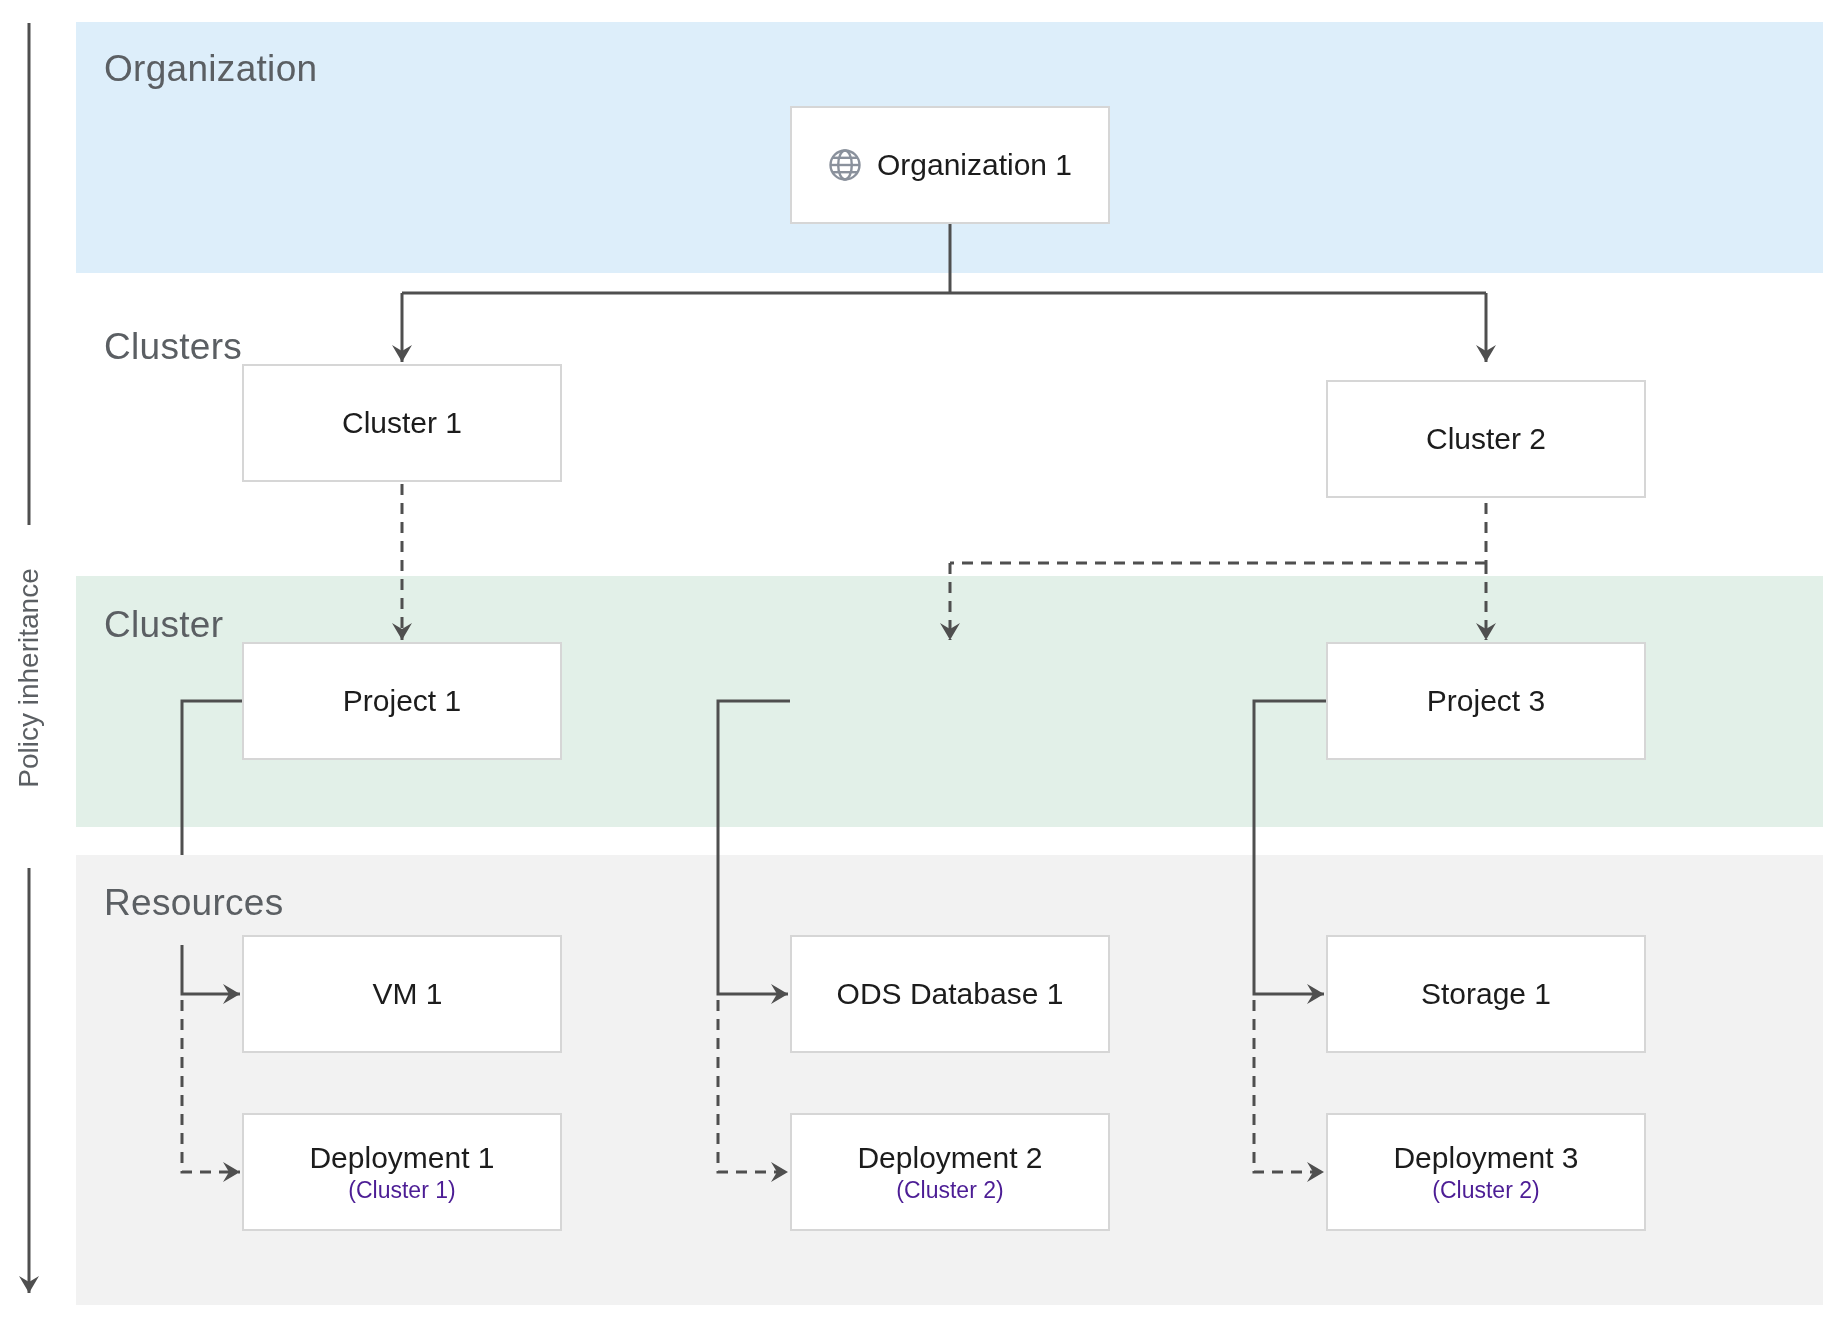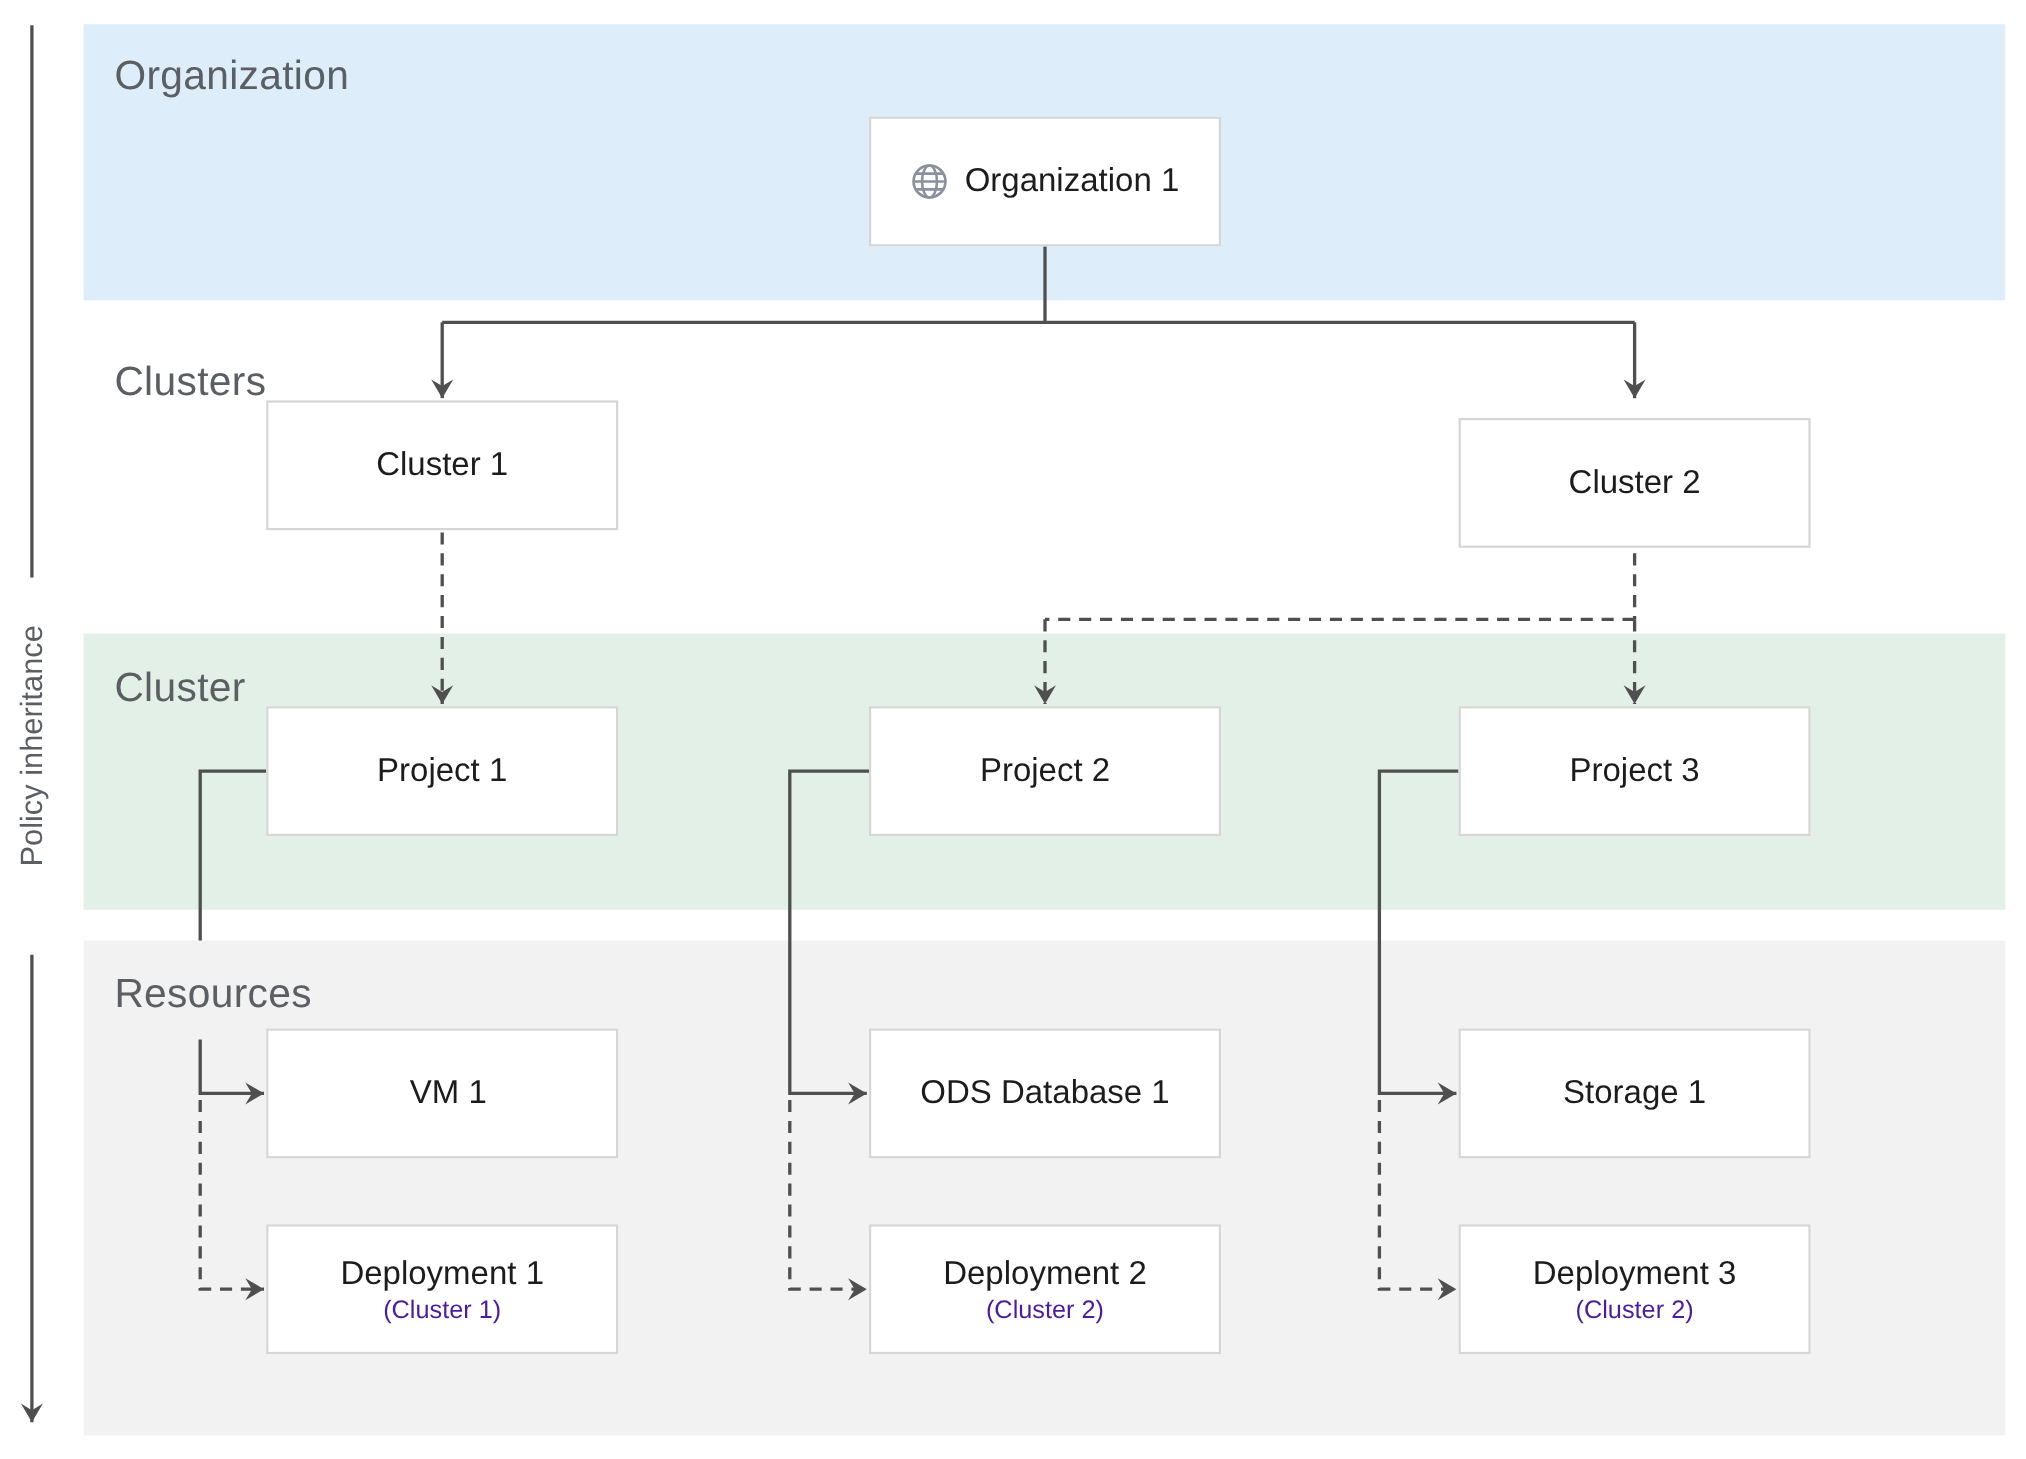--- a/index.html
+++ b/index.html
@@ -111,23 +111,20 @@
   <div class="node n-cluster1">
     <span>Cluster 1</span>
   </div>
   <div class="node n-cluster2">
     <span>Cluster 2</span>
   </div>
 
   <div class="node n-project1">
     <span>Project 1</span>
   </div>
-  <div class="node n-project2">
-    <span>Project 2</span>
-  </div>
   <div class="node n-project3">
     <span>Project 3</span>
   </div>
 
   <div class="node n-vm1">
     <span>VM 1</span>
   </div>
   <div class="node n-ods1">
     <span>ODS Database 1</span>
   </div>

